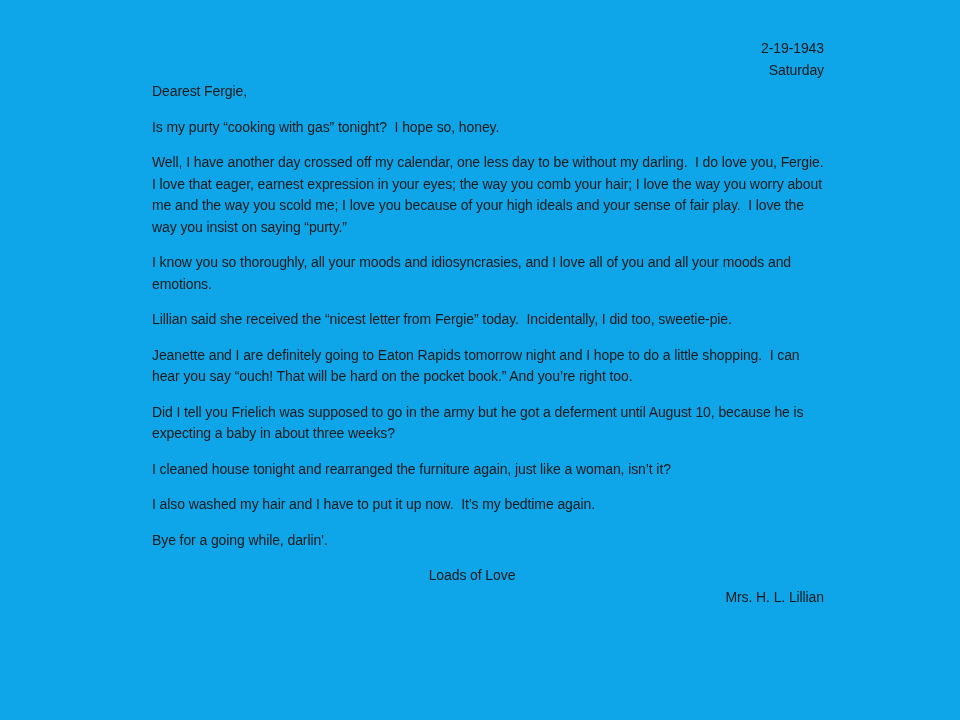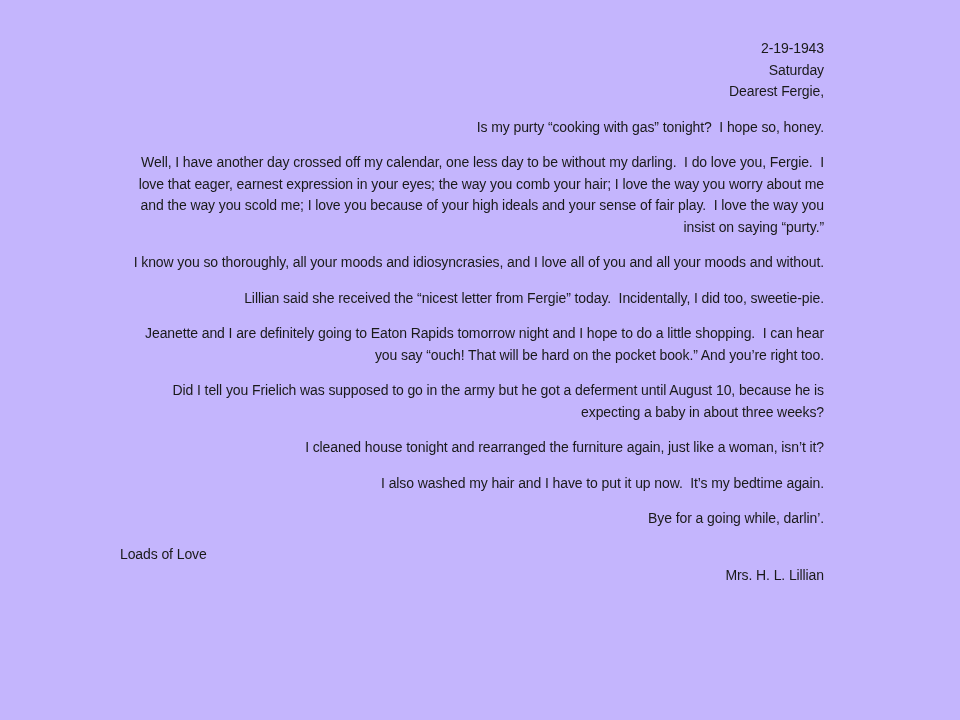--- a/index.html
+++ b/index.html
@@ -4,21 +4,21 @@
 <style>
   html, body {
     margin: 0;
     padding: 0;
     background: #ffffff;
   }
   .page {
     position: relative;
     width: 960px;
     height: 720px;
-    background: #c4b5fd;
+    background: #0ea5e9;
     overflow: hidden;
     font-family: "Liberation Sans", sans-serif;
     color: #1a1a1a;
   }
   .letter-column {
     position: absolute;
     top: 38px;
     left: 120px;
     width: 704px;
     font-size: 14px;
@@ -29,40 +29,41 @@
     margin: 0 0 14px 0;
     white-space: pre-wrap;
   }
   .no-gap {
     margin-bottom: 0;
   }
   .align-right {
     text-align: right;
   }
   .align-center {
-    text-align: left;
+    text-align: center;
   }
   .align-left {
-    text-align: right;
+    text-align: left;
+    margin-left: 32px;
   }
 </style>
 </head>
 <body>
 
 <div class="page">
   <div class="letter-column">
 
     <div class="line align-right no-gap">2-19-1943</div>
     <div class="line align-right no-gap">Saturday</div>
 
     <div class="line align-left">Dearest Fergie,</div>
 
     <p class="align-left">Is my purty “cooking with gas” tonight?  I hope so, honey.</p>
     <p class="align-left">Well, I have another day crossed off my calendar, one less day to be without my darling.  I do love you, Fergie.  I love that eager, earnest expression in your eyes; the way you comb your hair; I love the way you worry about me and the way you scold me; I love you because of your high ideals and your sense of fair play.  I love the way you insist on saying “purty.”</p>
-    <p class="align-left">I know you so thoroughly, all your moods and idiosyncrasies, and I love all of you and all your moods and without.</p>
+    <p class="align-left">I know you so thoroughly, all your moods and idiosyncrasies, and I love all of you and all your moods and emotions.</p>
     <p class="align-left">Lillian said she received the “nicest letter from Fergie” today.  Incidentally, I did too, sweetie-pie.</p>
     <p class="align-left">Jeanette and I are definitely going to Eaton Rapids tomorrow night and I hope to do a little shopping.  I can hear you say “ouch! That will be hard on the pocket book.” And you’re right too.</p>
     <p class="align-left">Did I tell you Frielich was supposed to go in the army but he got a deferment until August 10, because he is expecting a baby in about three weeks?</p>
     <p class="align-left">I cleaned house tonight and rearranged the furniture again, just like a woman, isn’t it?</p>
     <p class="align-left">I also washed my hair and I have to put it up now.  It’s my bedtime again.</p>
     <p class="align-left">Bye for a going while, darlin’.</p>
 
     <div class="line align-center no-gap">Loads of Love</div>
     <div class="line align-right no-gap">Mrs. H. L. Lillian</div>
 

